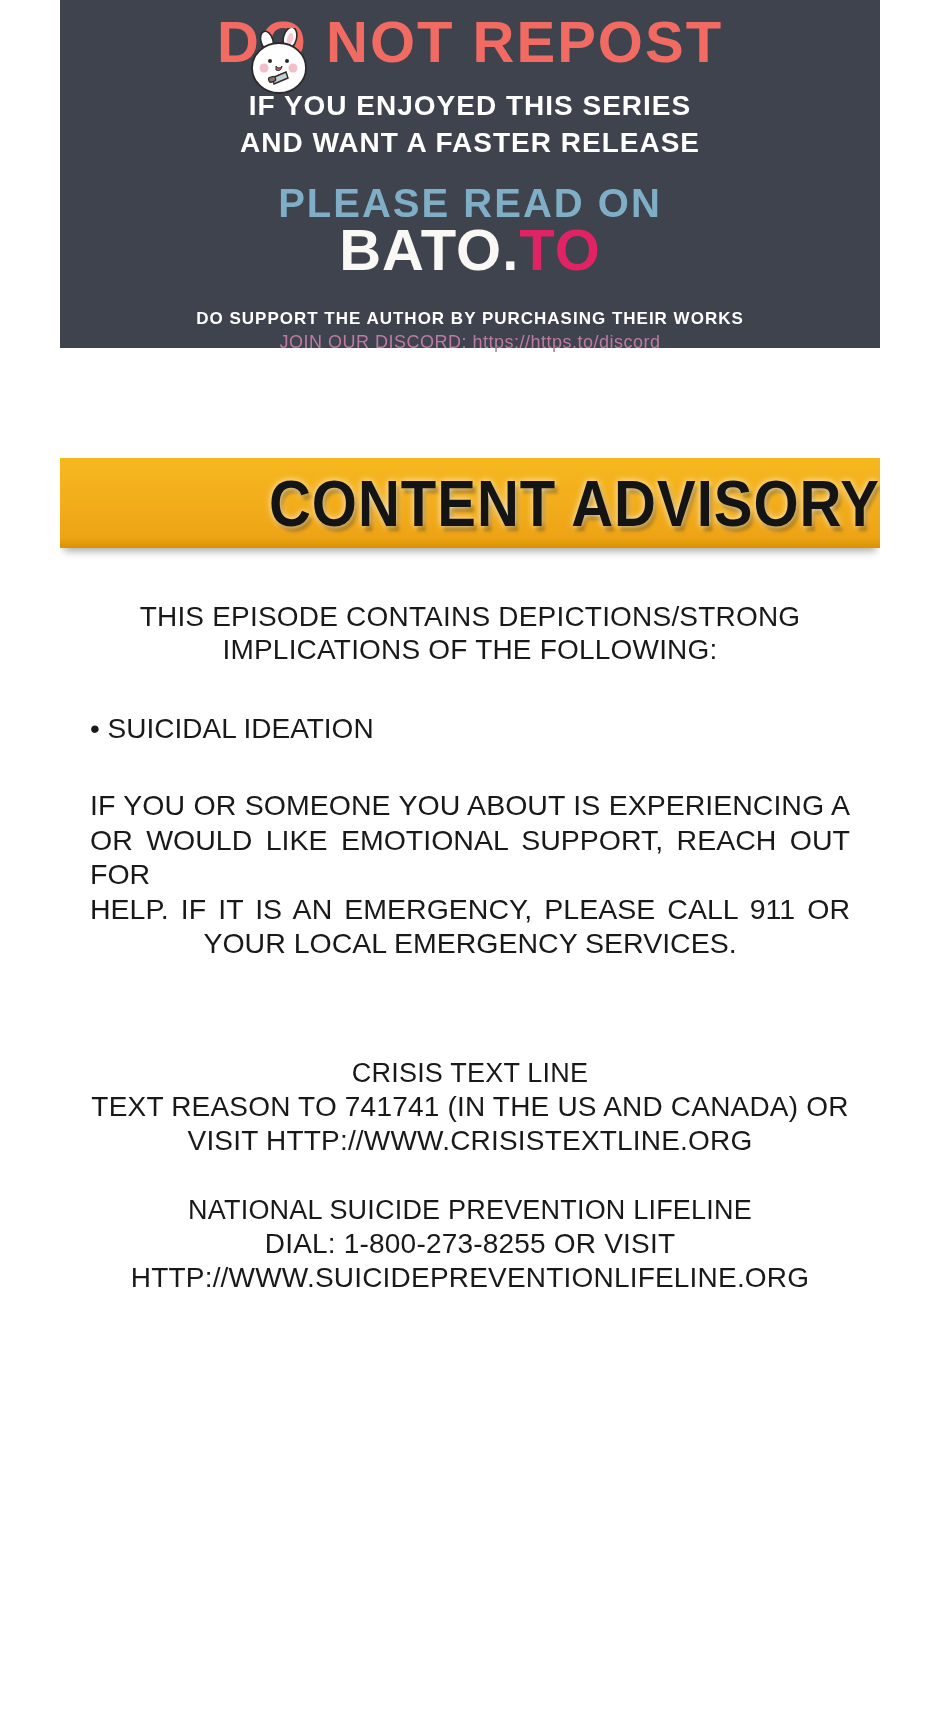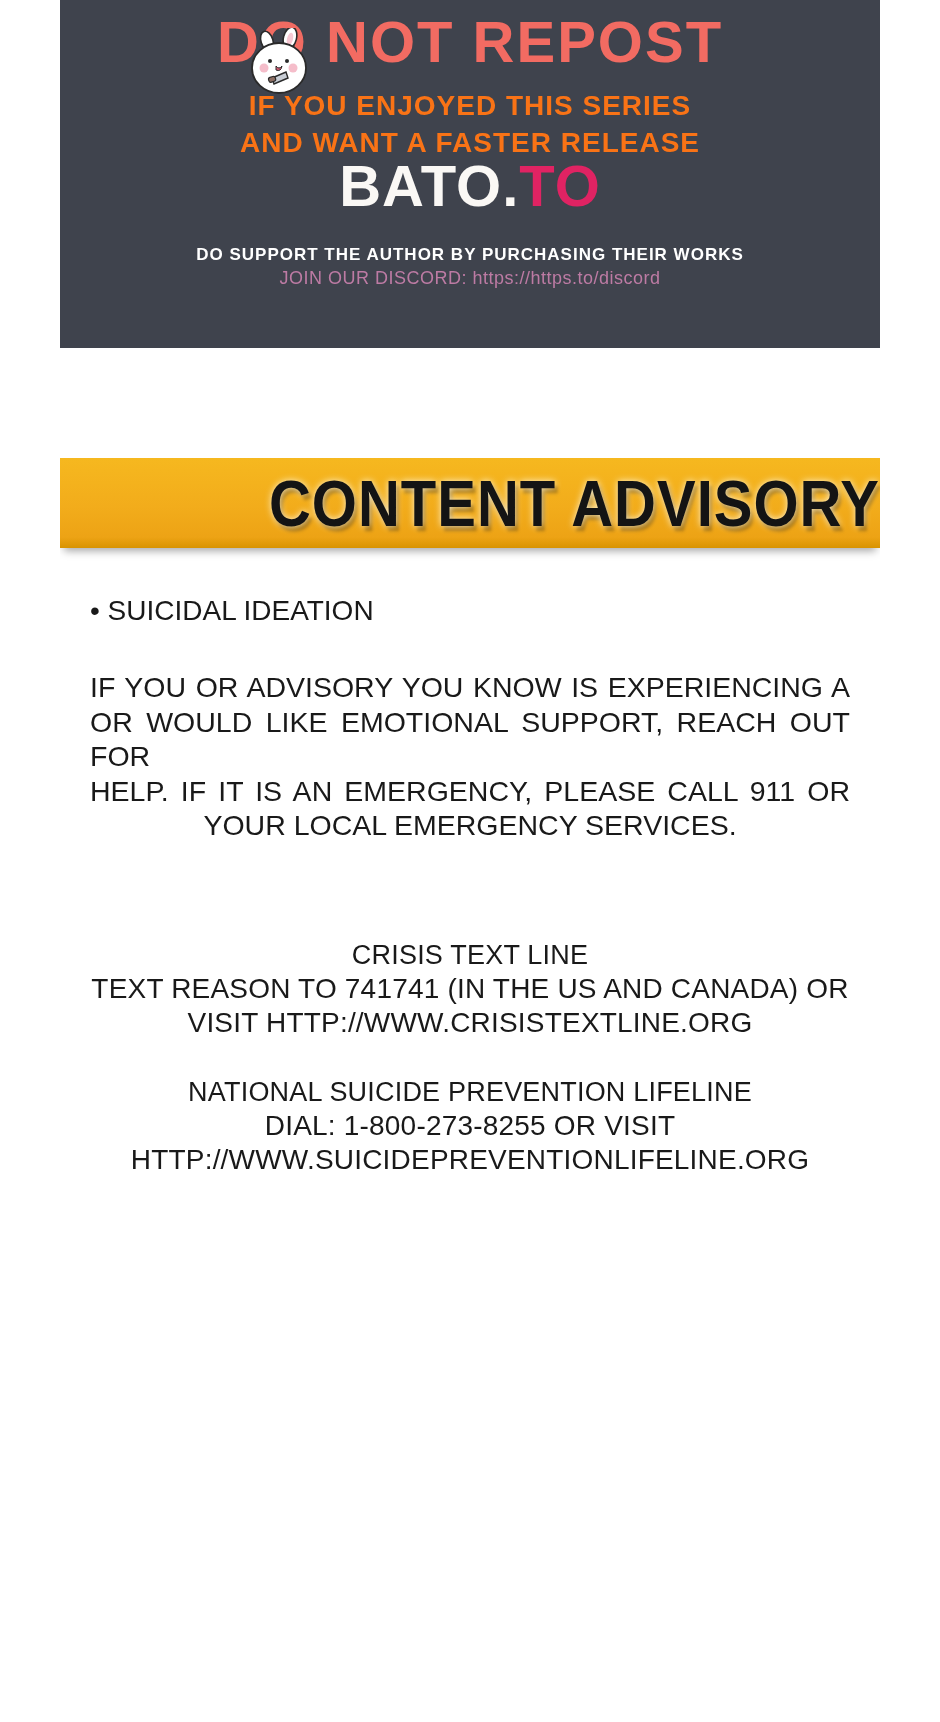--- a/index.html
+++ b/index.html
@@ -30,21 +30,21 @@
   }
   .mascot{
     position:absolute;
     left:186px;top:28px;
     width:68px;height:68px;
   }
   .enjoyed-line{
     font-size:28px;
     font-weight:700;
     letter-spacing:1px;
-    color:#f97316;
+    color:#ffffff;
     line-height:37px;
   }
   .enjoyed-block{margin-top:14px;}
   .read-on{
     margin-top:20px;
     font-size:40px;
     font-weight:900;
     letter-spacing:2px;
     color:#7faec6;
     line-height:44px;
@@ -169,40 +169,45 @@
       </svg>
     </div>
 
     <div class="repost-title">DO NOT REPOST</div>
 
     <div class="enjoyed-block">
       <div class="enjoyed-line">IF YOU ENJOYED THIS SERIES</div>
       <div class="enjoyed-line">AND WANT A FASTER RELEASE</div>
     </div>
 
+    <div class="read-on">PLEASE READ ON</div>
 
     <div class="site-line"><span class="site-name">BATO.</span><span class="site-tld">TO</span></div>
 
     <div class="support-line">DO SUPPORT THE AUTHOR BY PURCHASING THEIR WORKS</div>
     <div class="discord-line">JOIN OUR DISCORD: https://https.to/discord</div>
   </div>
 
   <div class="gap"></div>
 
   <div class="advisory-banner">
     <div class="advisory-banner-text">CONTENT ADVISORY</div>
   </div>
 
   <div class="advisory-body">
 
+    <div class="intro-block">
+      <div class="intro-line">THIS EPISODE CONTAINS DEPICTIONS/STRONG</div>
+      <div class="intro-line">IMPLICATIONS OF THE FOLLOWING:</div>
+    </div>
 
     <div class="bullet-line">• SUICIDAL IDEATION</div>
 
     <div class="para-block">
-      <div class="para-line">IF YOU OR ADVISORY YOU KNOW IS EXPERIENCING A</div>
+      <div class="para-line">IF YOU OR SOMEONE YOU ABOUT IS EXPERIENCING A</div>
       <div class="para-line">OR WOULD LIKE EMOTIONAL SUPPORT, REACH OUT FOR</div>
       <div class="para-line">HELP. IF IT IS AN EMERGENCY, PLEASE CALL 911 OR</div>
       <div class="para-line last">YOUR LOCAL EMERGENCY SERVICES.</div>
     </div>
 
     <div class="contact-block crisis">
       <div class="contact-heading">CRISIS TEXT LINE</div>
       <div class="contact-line">TEXT REASON TO 741741 (IN THE US AND CANADA) OR</div>
       <div class="contact-line">VISIT HTTP://WWW.CRISISTEXTLINE.ORG</div>
     </div>

